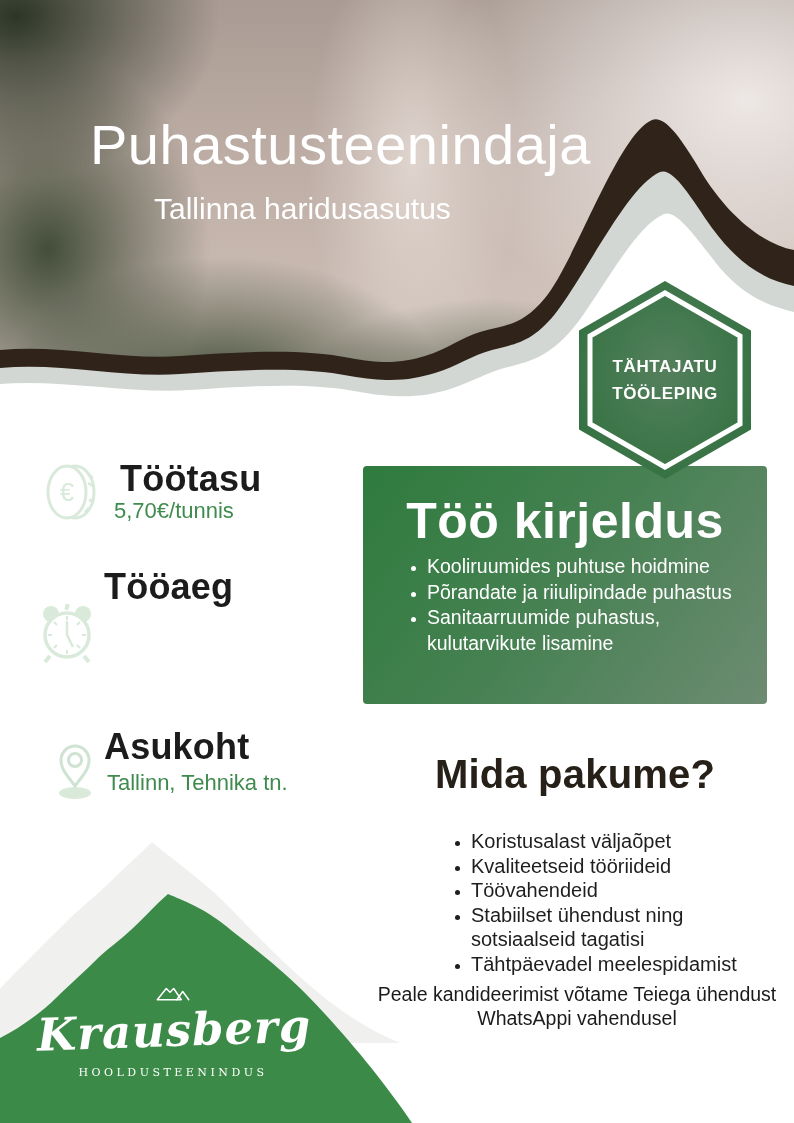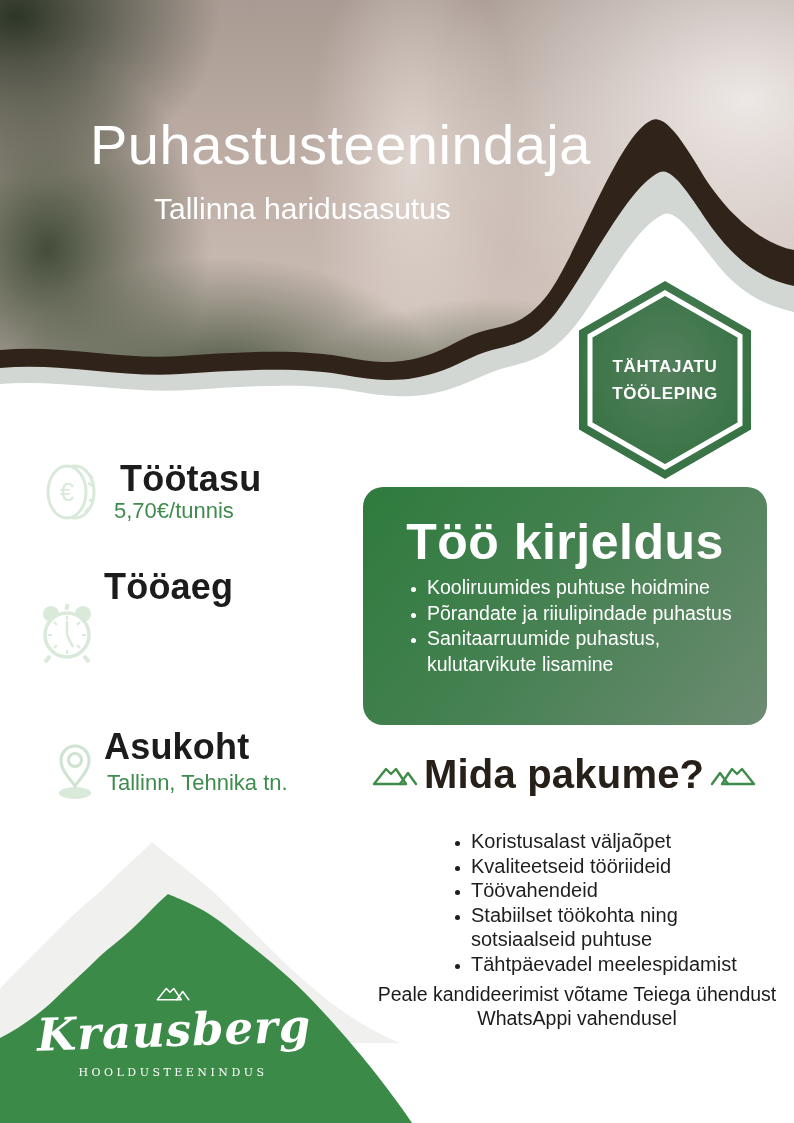--- a/index.html
+++ b/index.html
@@ -54,37 +54,37 @@
   .h-black{position:absolute;color:var(--ink);font-size:36px;font-weight:700;letter-spacing:.2px;}
   .g-text{position:absolute;color:var(--text-green);font-size:22px;}
   .icon-abs{position:absolute;}
   .time-list{
     position:absolute;left:110px;top:606px;margin:0;padding:0 0 0 24px;
     color:var(--text-green);font-size:21px;line-height:25px;
   }
   .time-list li::marker{color:var(--text-green);font-size:18px;}
   
   .card{
-    position:absolute;left:363px;top:487px;width:404px;height:238px;
-    border-radius:20px;
+    position:absolute;left:363px;top:466px;width:404px;height:238px;
+    border-radius:4px;
     background:linear-gradient(128deg,var(--green-dark) 0%,#468152 48%,var(--sage) 100%);
   }
   .card-title{
     position:absolute;left:0;top:26px;width:404px;text-align:center;
     color:#fff;font-size:50px;font-weight:700;letter-spacing:.5px;
   }
   .card ul{
     position:absolute;left:42px;top:88px;width:340px;margin:0;padding:0 0 0 22px;
     color:#fff;font-size:19.5px;line-height:25.5px;
   }
   .card ul li::marker{color:#fff;font-size:16px;}
   
   .offer-heading{
     position:absolute;left:372px;top:748px;width:406px;height:52px;
-    display:flex;align-items:center;justify-content:flex-start;gap:6px;
+    display:flex;align-items:center;justify-content:center;gap:6px;flex-direction:column;
   }
   .offer-heading .txt{color:#262019;font-size:40px;font-weight:800;letter-spacing:.2px;}
   .offer-list{
     position:absolute;left:433px;top:813px;width:302px;margin:16px;padding:0 0 0 22px;
     color:#1e1e1e;font-size:20px;line-height:24.5px;
   }
   .offer-list li::marker{color:#1e1e1e;font-size:16px;}
   .note{
     position:absolute;left:360px;top:982px;width:434px;text-align:center;
     color:#1b1b1b;font-size:19.5px;line-height:24px;
@@ -194,21 +194,21 @@
       <g fill="none" stroke="#3f8b4a" stroke-width="2.4" stroke-linejoin="round" stroke-linecap="round">
         <path d="M2,23 L14,8 L19,13 L24,8 L34,23 Z"></path>
         <path d="M28,23 L36,12 L44,23"></path>
       </g>
     </svg>
   </div>
   <ul class="offer-list">
     <li>Koristusalast väljaõpet</li>
     <li>Kvaliteetseid tööriideid</li>
     <li>Töövahendeid</li>
-    <li>Stabiilset töökohta ning sotsiaalseid puhtuse</li>
+    <li>Stabiilset ühendust ning sotsiaalseid tagatisi</li>
     <li>Tähtpäevadel meelespidamist</li>
   </ul>
   <div class="note">Peale kandideerimist võtame Teiega ühendust WhatsAppi vahendusel</div>
 
   <svg class="mtn-svg z3" width="420" height="205" viewBox="0 0 420 205">
     <path fill="#f0f1ef" d="M152,4 C138,18 124,30 110,44 C96,58 82,68 68,82 C54,96 36,114 20,130 C10,140 4,146 0,151 L0,205 L400,205 C368,192 338,172 308,146 C278,120 248,88 224,64 C200,40 168,18 152,4 Z"></path>
   </svg>
   <svg class="mtn-svg z5" width="420" height="285" viewBox="0 0 420 285">
     <path fill="#3b8a48" d="M168,56 C154,68 146,78 132,91 C118,104 108,110 94,124 C80,138 70,146 56,160 C42,174 20,190 0,200 L0,285 L412,285 C382,240 336,186 304,154 C276,126 248,106 226,88 C204,70 182,62 168,56 Z"></path>
   </svg>

